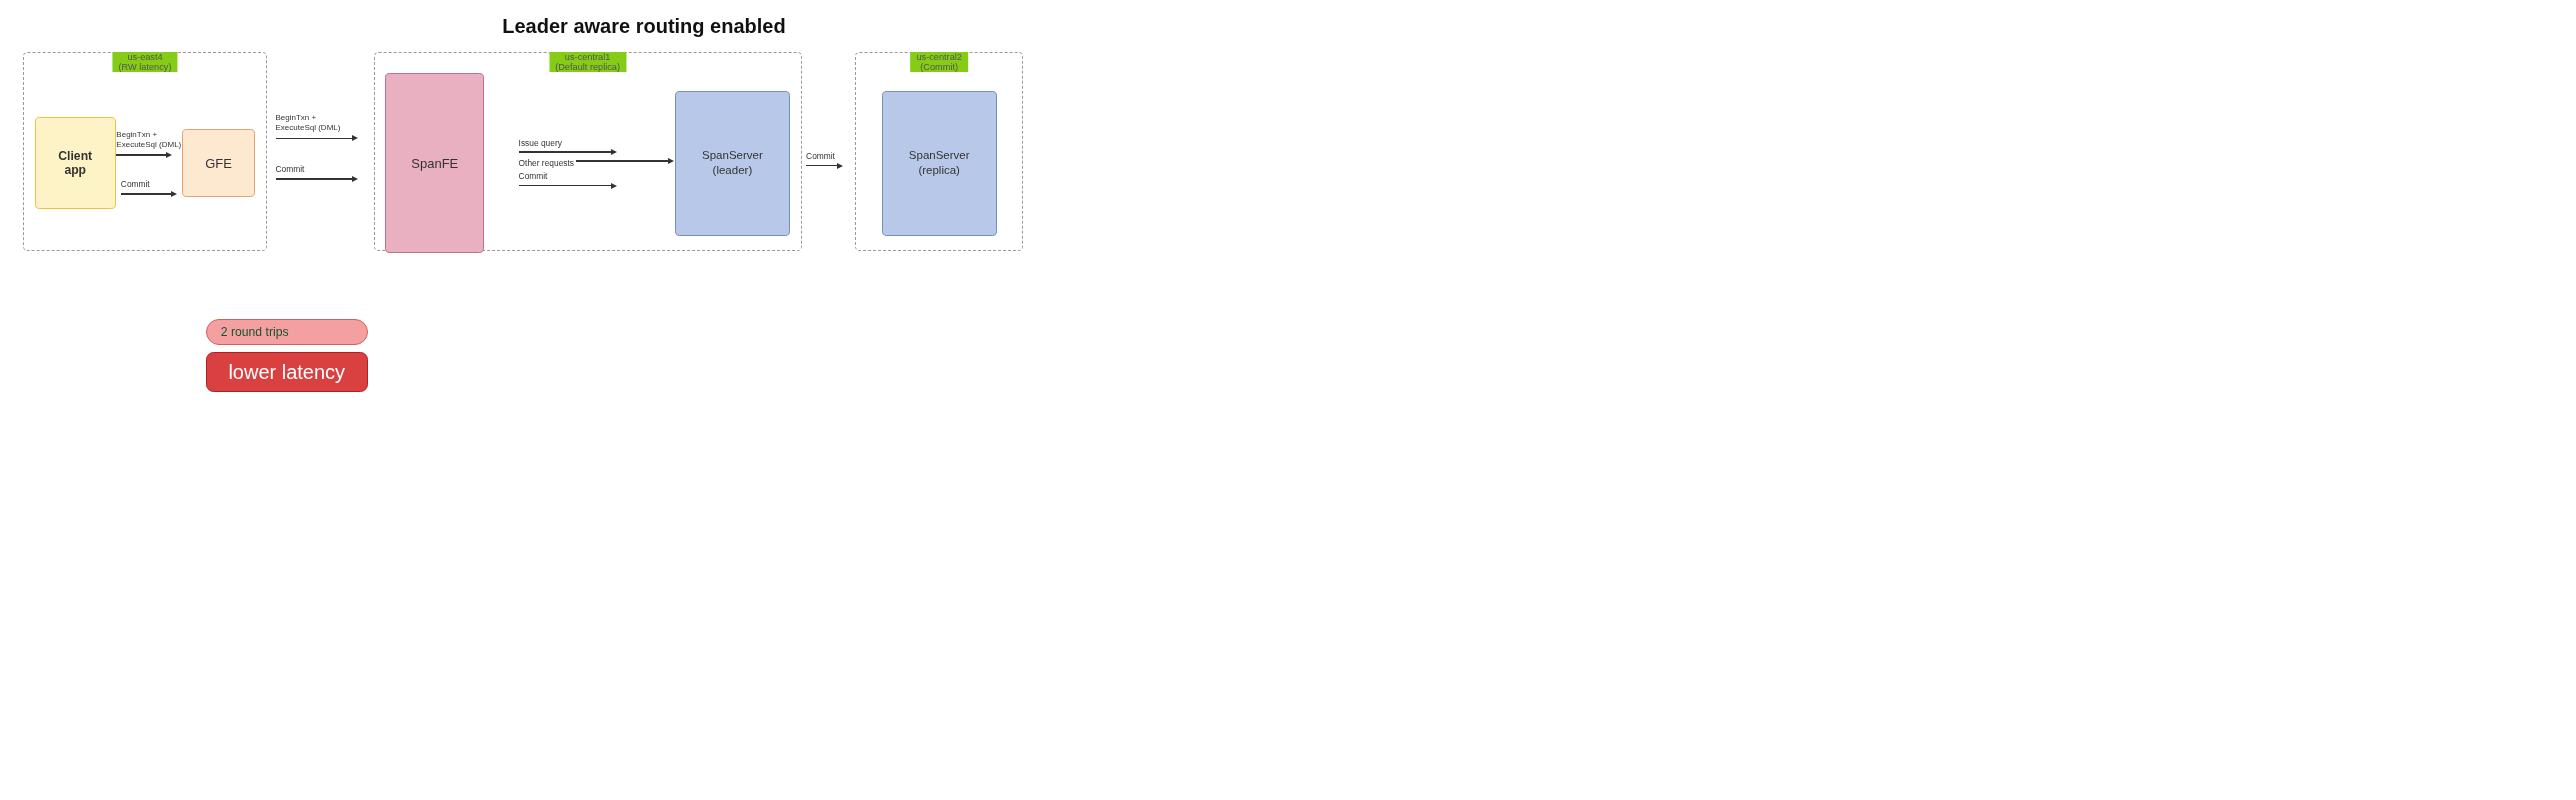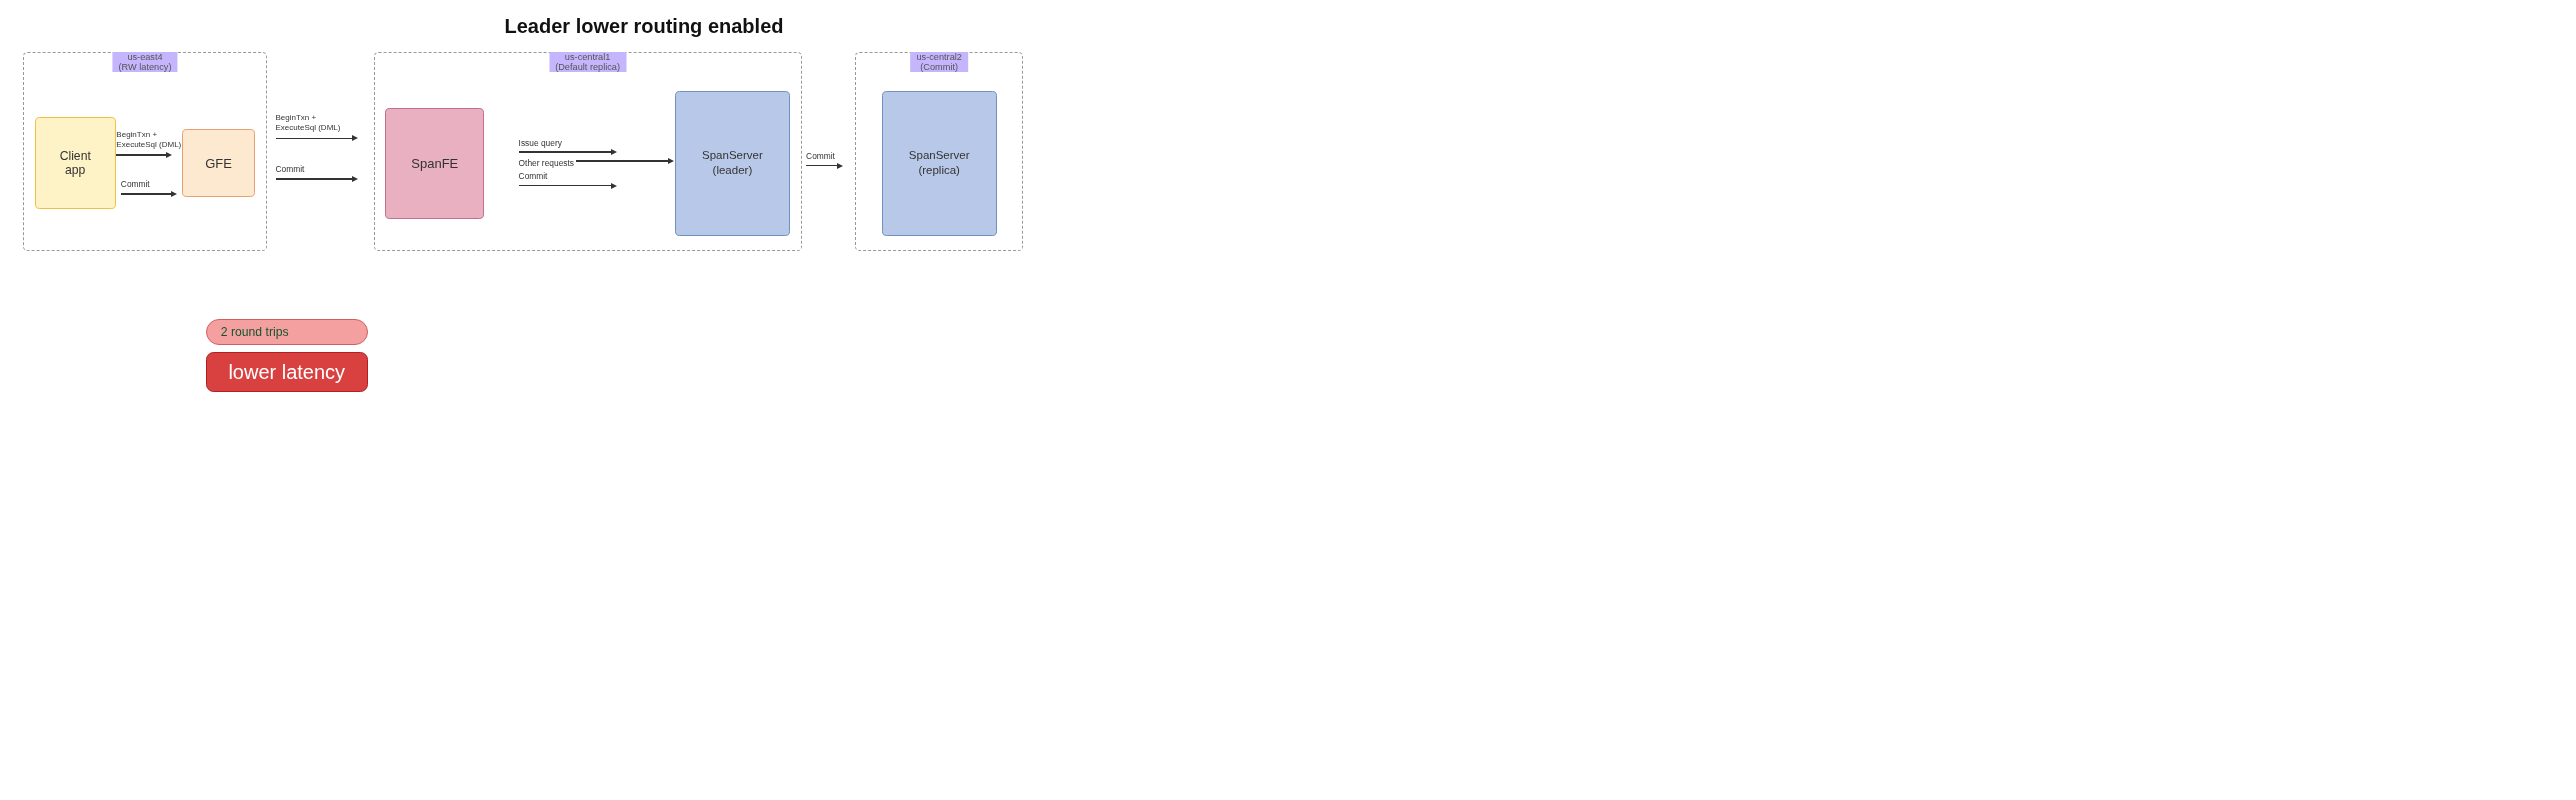--- a/index.html
+++ b/index.html
@@ -31,21 +31,21 @@
       position: relative;
       display: flex;
       flex-direction: column;
       align-items: center;
     }
     .region-label {
       position: absolute;
       top: -1.5px;
       left: 50%;
       transform: translateX(-50%);
-      background: #c4b5fd;
+      background: #84cc16;
       padding: 0 6.1px;
       font-size: 10px;
       color: #333;
       text-align: center;
       white-space: nowrap;
     }
     .region-label span {
       display: block;
       font-size: 9.2px;
       color: #555;
@@ -90,21 +90,21 @@
       background: #fde8d0;
       border: 1.1px solid #e8a070;
       width: 76px;
       height: 68px;
       font-size: 13px;
     }
     .box-spanfe {
       background: #e8b0c0;
       border: 1.1px solid #c07088;
       width: 99px;
-      height: 111px;
+      height: 180px;
       font-size: 13px;
     }
     .box-spanserver-leader {
       background: #b8c8e8;
       border: 1.1px solid #7090c0;
       width: 115px;
       height: 145px;
       font-size: 11.5px;
       line-height: 1.3;
     }
@@ -205,31 +205,31 @@
       align-items: flex-start;
       gap: 0;
       margin-top: 0;
       position: relative;
     }
   </style>
 </head>
 <body>
 
 <div class="page">
-  <div class="title">Leader lower routing enabled</div>
+  <div class="title">Leader aware routing enabled</div>
 
   <div class="diagram-wrapper">
 
     <div class="region region-east">
       <div class="region-label">
         <span>us-east4</span>
         <span>(RW latency)</span>
       </div>
       <div class="region-inner" style="margin-top:26px; height:153px; justify-content:space-between; align-items:center;">
-        <div class="box box-client" style="white-space:pre-line; font-size:12.2px;">Client
+        <div class="box box-client" style="white-space:pre-line; font-size:12.2px;font-weight:bold;">Client
 app</div>
 
         <div style="display:flex;flex-direction:column;align-items:center;justify-content:center;width:69px;gap:21.4px;position:relative;">
           <div style="display:flex;flex-direction:column;align-items:flex-start;gap:1.5px;">
             <div class="connector-label" style="white-space:pre;font-size:8px;line-height:1.3;">BeginTxn +
 ExecuteSql (DML)</div>
             <div class="arr">
               <div class="arr-line" style="width:50px;"></div>
               <div class="arr-head"></div>
             </div>

